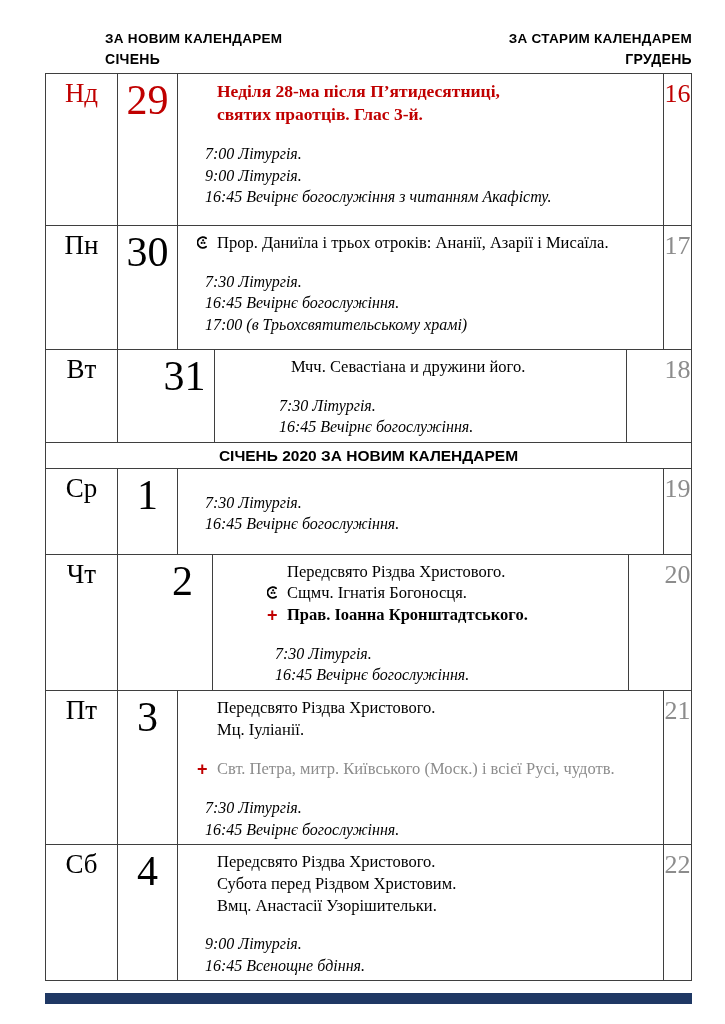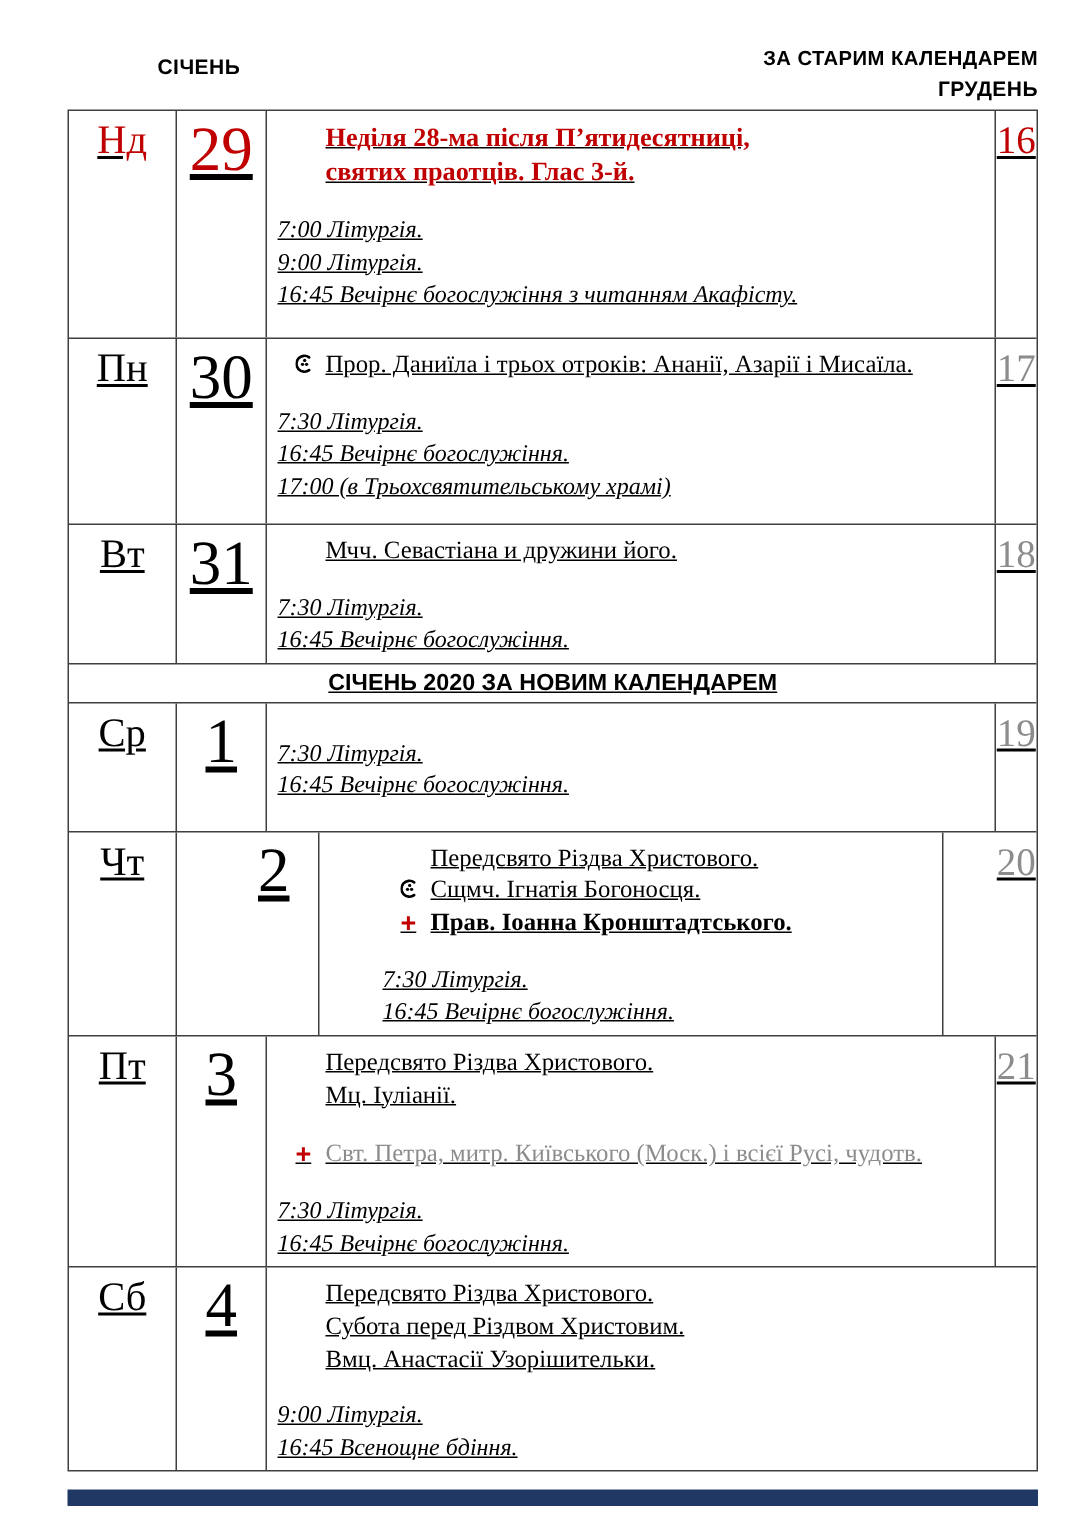--- a/index.html
+++ b/index.html
@@ -20,21 +20,20 @@
   }
   .hdr-line1 { font-size: 13.5px; letter-spacing: .3px; }
   .hdr-line2 { font-size: 14px; margin-top: 5px; letter-spacing: .3px; }
   .hdr-left .hdr-line1, .hdr-left .hdr-line2 { padding-left: 60px; }
   .hdr-right { text-align: right; }
 
   
   .cal-table {
     width: 647px; margin: 6px 0 0 45px;
     border: 1px solid #3f3f3f;
-    text-decoration: underline;
   }
   .cal-row {
     display: grid; grid-template-columns: 72px 60px 1fr 27px;
     border-bottom: 1px solid #3f3f3f;
   }
   .cal-row:last-child { border-bottom: none; }
   .cell { border-right: 1px solid #3f3f3f; }
   .cell:last-child { border-right: none; }
   .day-cell   { text-align: center; font-size: 27px; padding-top: 6px; line-height: 1; }
   .date-cell  { text-align: center; font-size: 42px; padding-top: 5px; line-height: 1; }
@@ -49,21 +48,21 @@
   .v-title  { color: var(--accent); font-weight: bold; font-size: 17.5px; }
   .v-bold   { font-weight: bold; }
   .v-gray   { color: var(--gray); margin-top: 18px; }
 
   .typikon-svg { width: 13px; height: 13px; position: relative; top: 1px; }
   .cross-marker {
     color: var(--accent); font-weight: bold; font-size: 18px;
     font-family: "Liberation Sans", sans-serif; line-height: 1; position: relative; top: 1px;
   }
 
-  .services { margin-top: 17px; font-style: italic; font-size: 16px; line-height: 1.34; }
+  .services { margin-top: 17px; font-style: italic; font-size: 16px; line-height: 1.34; margin-left: 20px; }
   .service-line { white-space: pre-wrap; }
 
   .banner-row {
     text-align: center; font-family: "Liberation Sans", sans-serif;
     font-weight: bold; font-size: 15.5px; padding-top: 4px;
     border-bottom: 1px solid #3f3f3f;
   }
 
   
   .footer-bar {
@@ -71,20 +70,21 @@
     background: var(--navy);
   }
 </style>
 </head>
 <body>
 
 <div class="page">
 
   <div class="cal-header">
     <div class="hdr-left">
+      <div class="hdr-line1">ЗА НОВИМ КАЛЕНДАРЕМ</div>
       <div class="hdr-line2">СІЧЕНЬ</div>
     </div>
     <div class="hdr-right">
       <div class="hdr-line1">ЗА СТАРИМ КАЛЕНДАРЕМ</div>
       <div class="hdr-line2">ГРУДЕНЬ</div>
     </div>
   </div>
 
   <div class="cal-table" id="rows">
       <div class="cal-row accent" style="min-height: 152px;">
@@ -121,21 +121,21 @@
             <span class="feast-text v-plain">Прор. Даниїла і трьох отроків: Ананії, Азарії і Мисаїла.</span>
           </div>
           <div class="services">
             <div class="service-line">7:30 Літургія.</div>
             <div class="service-line">16:45 Вечірнє богослужіння.</div>
             <div class="service-line">17:00 (в Трьохсвятительському храмі)</div>
           </div>
         </div>
         <div class="cell old-cell">17</div>
       </div>
-      <div class="cal-row" style="min-height: 88px;">
+      <div class="cal-row" style="min-height: 88px; gap: 37px;">
         <div class="cell day-cell">Вт</div>
         <div class="cell date-cell">31</div>
         <div class="cell content-cell">
           <div class="feast-line">
             <span class="marker-box"></span>
             <span class="feast-text v-plain">Мчч. Севастіана и дружини його.</span>
           </div>
           <div class="services">
             <div class="service-line">7:30 Літургія.</div>
             <div class="service-line">16:45 Вечірнє богослужіння.</div>
@@ -220,18 +220,19 @@
           </div>
           <div class="feast-line">
             <span class="marker-box"></span>
             <span class="feast-text v-plain">Вмц. Анастасії Узорішительки.</span>
           </div>
           <div class="services">
             <div class="service-line">9:00 Літургія.</div>
             <div class="service-line">16:45 Всенощне бдіння.</div>
           </div>
         </div>
+        <div class="cell old-cell">22</div>
       </div>
     </div>
 
   <div class="footer-bar"></div>
 
 </div>
 
 </body></html>

